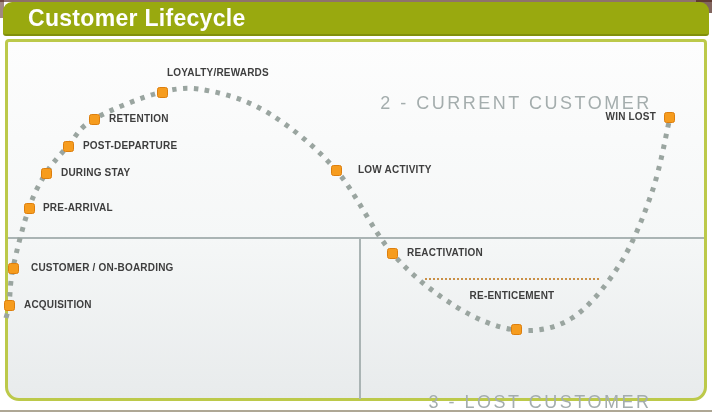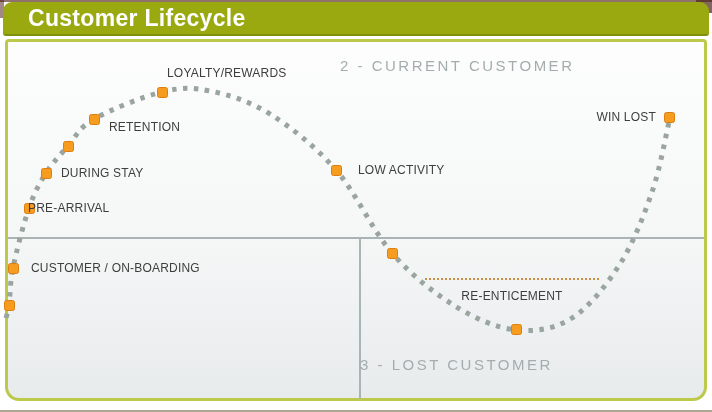--- a/index.html
+++ b/index.html
@@ -23,30 +23,30 @@
   .card{position:absolute;left:5px;top:39px;width:702px;height:362px;box-sizing:border-box;
         border:3px solid var(--card-border,#bcc94a);
         border-radius:4px 4px 14px 14px;
         background:linear-gradient(180deg,#fdfdfd 0%,#f5f7f7 55%,#e8ebec 100%);}
 
   .h-divider{position:absolute;left:8px;top:237px;width:696px;height:2px;background:var(--divider,#aab4b4);}
   .v-divider{position:absolute;left:359px;top:238px;width:2px;height:161px;background:var(--divider,#aab4b4);}
 
   .curve-svg{position:absolute;left:0;top:0;width:712px;height:412px;pointer-events:none;}
 
-  .section-label{position:absolute;color:var(--section-text,#a4adad);font-size:15px;
-                 letter-spacing:2.5px;white-space:nowrap;}
+  .section-label{position:absolute;color:var(--section-text,#a4adad);font-size:18px;
+                 letter-spacing:2.5px;text-align:center;white-space:nowrap;margin-top:36px;}
   .section-current{left:340px;top:57px;width:352px;}
   .section-prospect{left:8px;top:356px;width:352px;}
-  .section-lost{left:360px;top:356px;width:344px;}
+  .section-lost{left:368px;top:356px;width:344px;}
 
   .stages-layer{position:absolute;left:0;top:0;width:712px;height:412px;}
   .marker{position:absolute;width:11px;height:11px;border-radius:2.5px;box-sizing:border-box;
           background:var(--marker,#f69c1e);border:1px solid var(--marker-border,#dd7f0e);}
-  .stage-label{position:absolute;font-size:12px;font-weight:normal;letter-spacing:.2px;
+  .stage-label{position:absolute;font-size:10px;font-weight:bold;letter-spacing:.2px;
                color:var(--label-text,#3e3e3e);white-space:nowrap;line-height:16px;}
 
   .separator{position:absolute;height:2px;
              background:repeating-linear-gradient(90deg,var(--separator,#c98f45) 0 2px,transparent 2px 4px);}
 </style>
 </head>
 <body>
 
 <div class="canvas">
 
@@ -67,34 +67,37 @@
   <div class="section-label section-lost">3 - LOST CUSTOMER</div>
 
   <svg class="curve-svg" viewBox="0 0 712 412" xmlns="http://www.w3.org/2000/svg">
     <path id="curve-path" fill="none" stroke-width="5" stroke-dasharray="4.5 6.5" stroke-linecap="butt" d="M 6 318 C 6.5 315.8 7.8 313.3 9 305 C 10.2 296.7 9.7 284.2 13 268 C 16.3 251.8 23.5 223.8 29 208 C 34.5 192.2 39.5 183.3 46 173 C 52.5 162.7 60.0 155.0 68 146 C 76.0 137.0 78.3 128.0 94 119 C 109.7 110.0 142.7 96.7 162 92 C 181.3 87.3 192.0 87.3 210 91 C 228.0 94.7 249.0 100.8 270 114 C 291.0 127.2 315.7 146.8 336 170 C 356.3 193.2 372.2 230.3 392 253 C 411.8 275.7 434.3 293.2 455 306 C 475.7 318.8 496.5 328.0 516 330 C 535.5 332.0 554.7 329.0 572 318 C 589.3 307.0 606.7 285.0 620 264 C 633.3 243.0 643.8 215.7 652 192 C 660.2 168.3 666.2 133.7 669 122" stroke="#9aa5a0"></path>
   </svg>
 
   <div class="separator" style="left: 425px; top: 278px; width: 175px;"></div>
 
   <div class="stages-layer">
       <div class="marker" style="left: 3.5px; top: 299.5px;"></div>
+      <div class="stage-label" style="left: 24px; top: 297px;">ACQUISITION</div>
       <div class="marker" style="left: 7.5px; top: 262.5px;"></div>
       <div class="stage-label" style="left: 31px; top: 260px;">CUSTOMER / ON-BOARDING</div>
       <div class="marker" style="left: 23.5px; top: 202.5px;"></div>
-      <div class="stage-label" style="left: 28px; top: 200px;">PRE-ARRIVAL</div>
+      <div class="stage-label" style="left: 43px; top: 200px;">PRE-ARRIVAL</div>
       <div class="marker" style="left: 40.5px; top: 167.5px;"></div>
       <div class="stage-label" style="left: 61px; top: 165px; text-align: right;">DURING STAY</div>
       <div class="marker" style="left: 62.5px; top: 140.5px;"></div>
+      <div class="stage-label" style="left: 83px; top: 138px;">POST-DEPARTURE</div>
       <div class="marker" style="left: 88.5px; top: 113.5px;"></div>
-      <div class="stage-label" style="left: 109px; top: 111px; margin-top: 8px;">RETENTION</div>
+      <div class="stage-label" style="left: 109px; top: 111px;">RETENTION</div>
       <div class="marker" style="left: 156.5px; top: 86.5px;"></div>
       <div class="stage-label" style="left: 167px; top: 65px;">LOYALTY/REWARDS</div>
       <div class="marker" style="left: 330.5px; top: 164.5px;"></div>
       <div class="stage-label" style="left: 351px; top: 162px; margin-left: 7px;">LOW ACTIVITY</div>
       <div class="marker" style="left: 386.5px; top: 247.5px;"></div>
+      <div class="stage-label" style="left: 407px; top: 245px;">REACTIVATION</div>
       <div class="marker" style="left: 510.5px; top: 323.5px;"></div>
       <div class="stage-label" style="left: 512px; top: 288px; transform: translateX(-50%);">RE-ENTICEMENT</div>
       <div class="marker" style="left: 663.5px; top: 111.5px;"></div>
       <div class="stage-label" style="right: 56px; top: 109px;">WIN LOST</div>
     </div>
 
   <div class="edge-bottom"></div>
 </div>
 
 </body></html>

